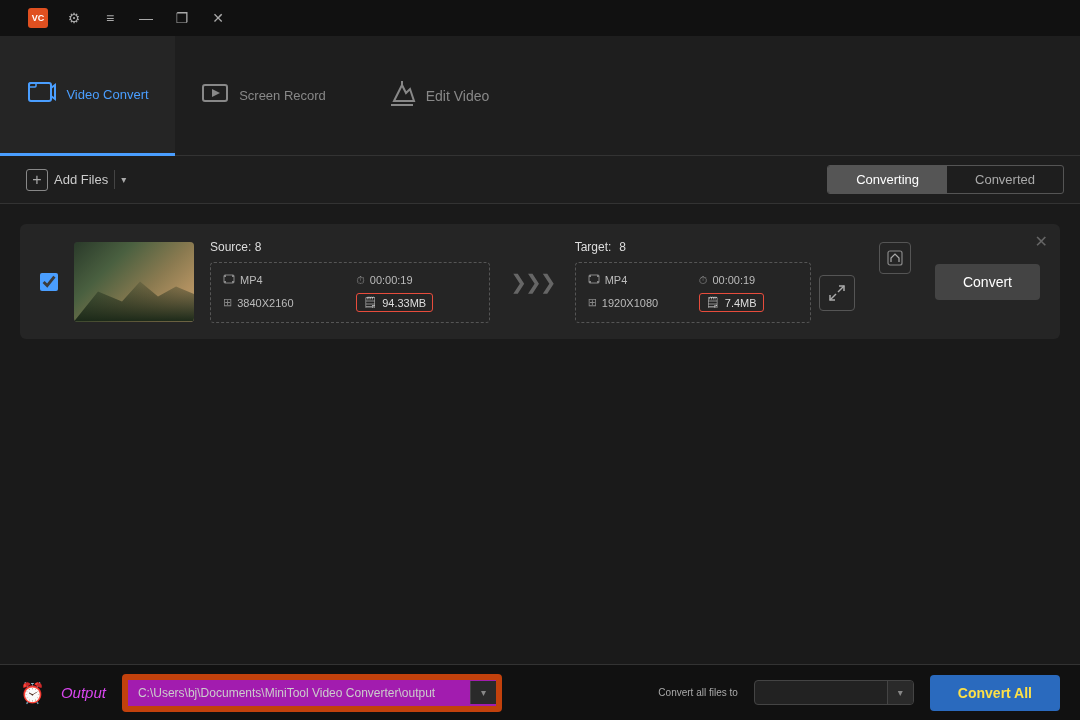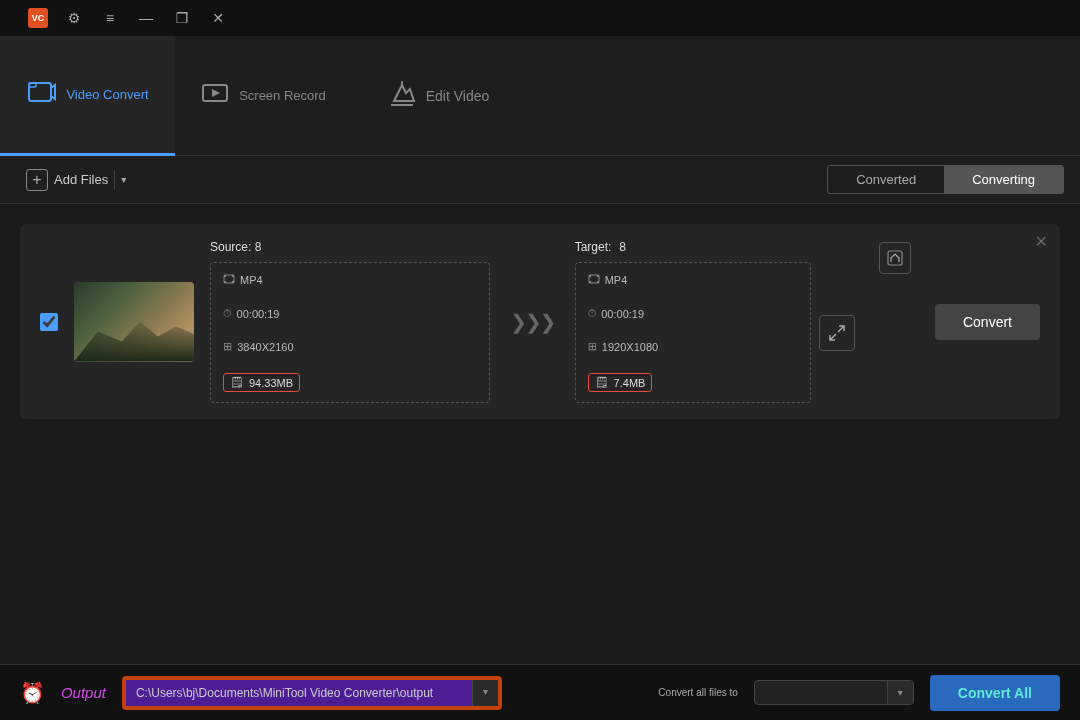--- a/index.html
+++ b/index.html
@@ -205,22 +205,22 @@
     }
     .info-label span {
       color: #ddd;
       font-weight: 400;
     }
     .info-dashed-box {
       border: 1px dashed #555;
       border-radius: 4px;
       padding: 10px 12px;
       display: grid;
-      grid-template-columns: 1fr;
-      gap: 20px 12px;
+      grid-template-columns: 1fr 1fr;
+      gap: 6px 12px;
       font-size: 11px;
       color: #bbb;
     }
     .info-row {
       display: flex;
       align-items: center;
       gap: 5px;
     }
     .info-icon {
       color: #888;
@@ -325,22 +325,23 @@
       color: #888;
     }
     .output-label {
       color: #d946ef;
       font-size: 15px;
       white-space: nowrap;
       font-style: italic;
     }
     .output-path-btn {
       display: flex;
-      background: #4c1d95;
-      border: 4px solid #c2410c;
+      align-items: center;
+      background: #a21caf;
+      border: 6px solid #c2410c;
       border-radius: 4px;
       overflow: hidden;
       flex: 1;
       max-width: 380px;
     }
     .output-path-text {
       flex: 1;
       padding: 6px 10px;
       color: #ccc;
       font-size: 12px;
@@ -381,21 +382,21 @@
       padding: 6px 10px;
       background: #2a2a2a;
       border-left: 1px solid #444;
       color: #888;
       font-size: 10px;
       cursor: pointer;
     }
     .convert-all-btn {
       background: #2a6abe;
       border: none;
-      color: #5eead4;
+      color: #fde047;
       font-size: 14px;
       font-weight: 600;
       padding: 10px 28px;
       border-radius: 4px;
       cursor: pointer;
       white-space: nowrap;
     }
   </style>
 </head>
 <body>
@@ -443,22 +444,22 @@
   </div>
 </div>
 
 <div id="toolbar">
   <button id="add-files-btn">
     <div id="add-files-plus">+</div>
     <span>Add Files</span>
     <span id="add-files-arrow">▾</span>
   </button>
   <div class="tab-switcher">
+    <button class="tab-switch-btn active">Converting</button>
     <button class="tab-switch-btn">Converted</button>
-    <button class="tab-switch-btn active">Converting</button>
   </div>
 </div>
 
 <div id="main-content">
   <div class="file-card">
     <input type="checkbox" class="file-checkbox" checked="" style="">
 
     <div class="file-thumbnail">
       <div class="thumbnail-img"></div>
     </div>

